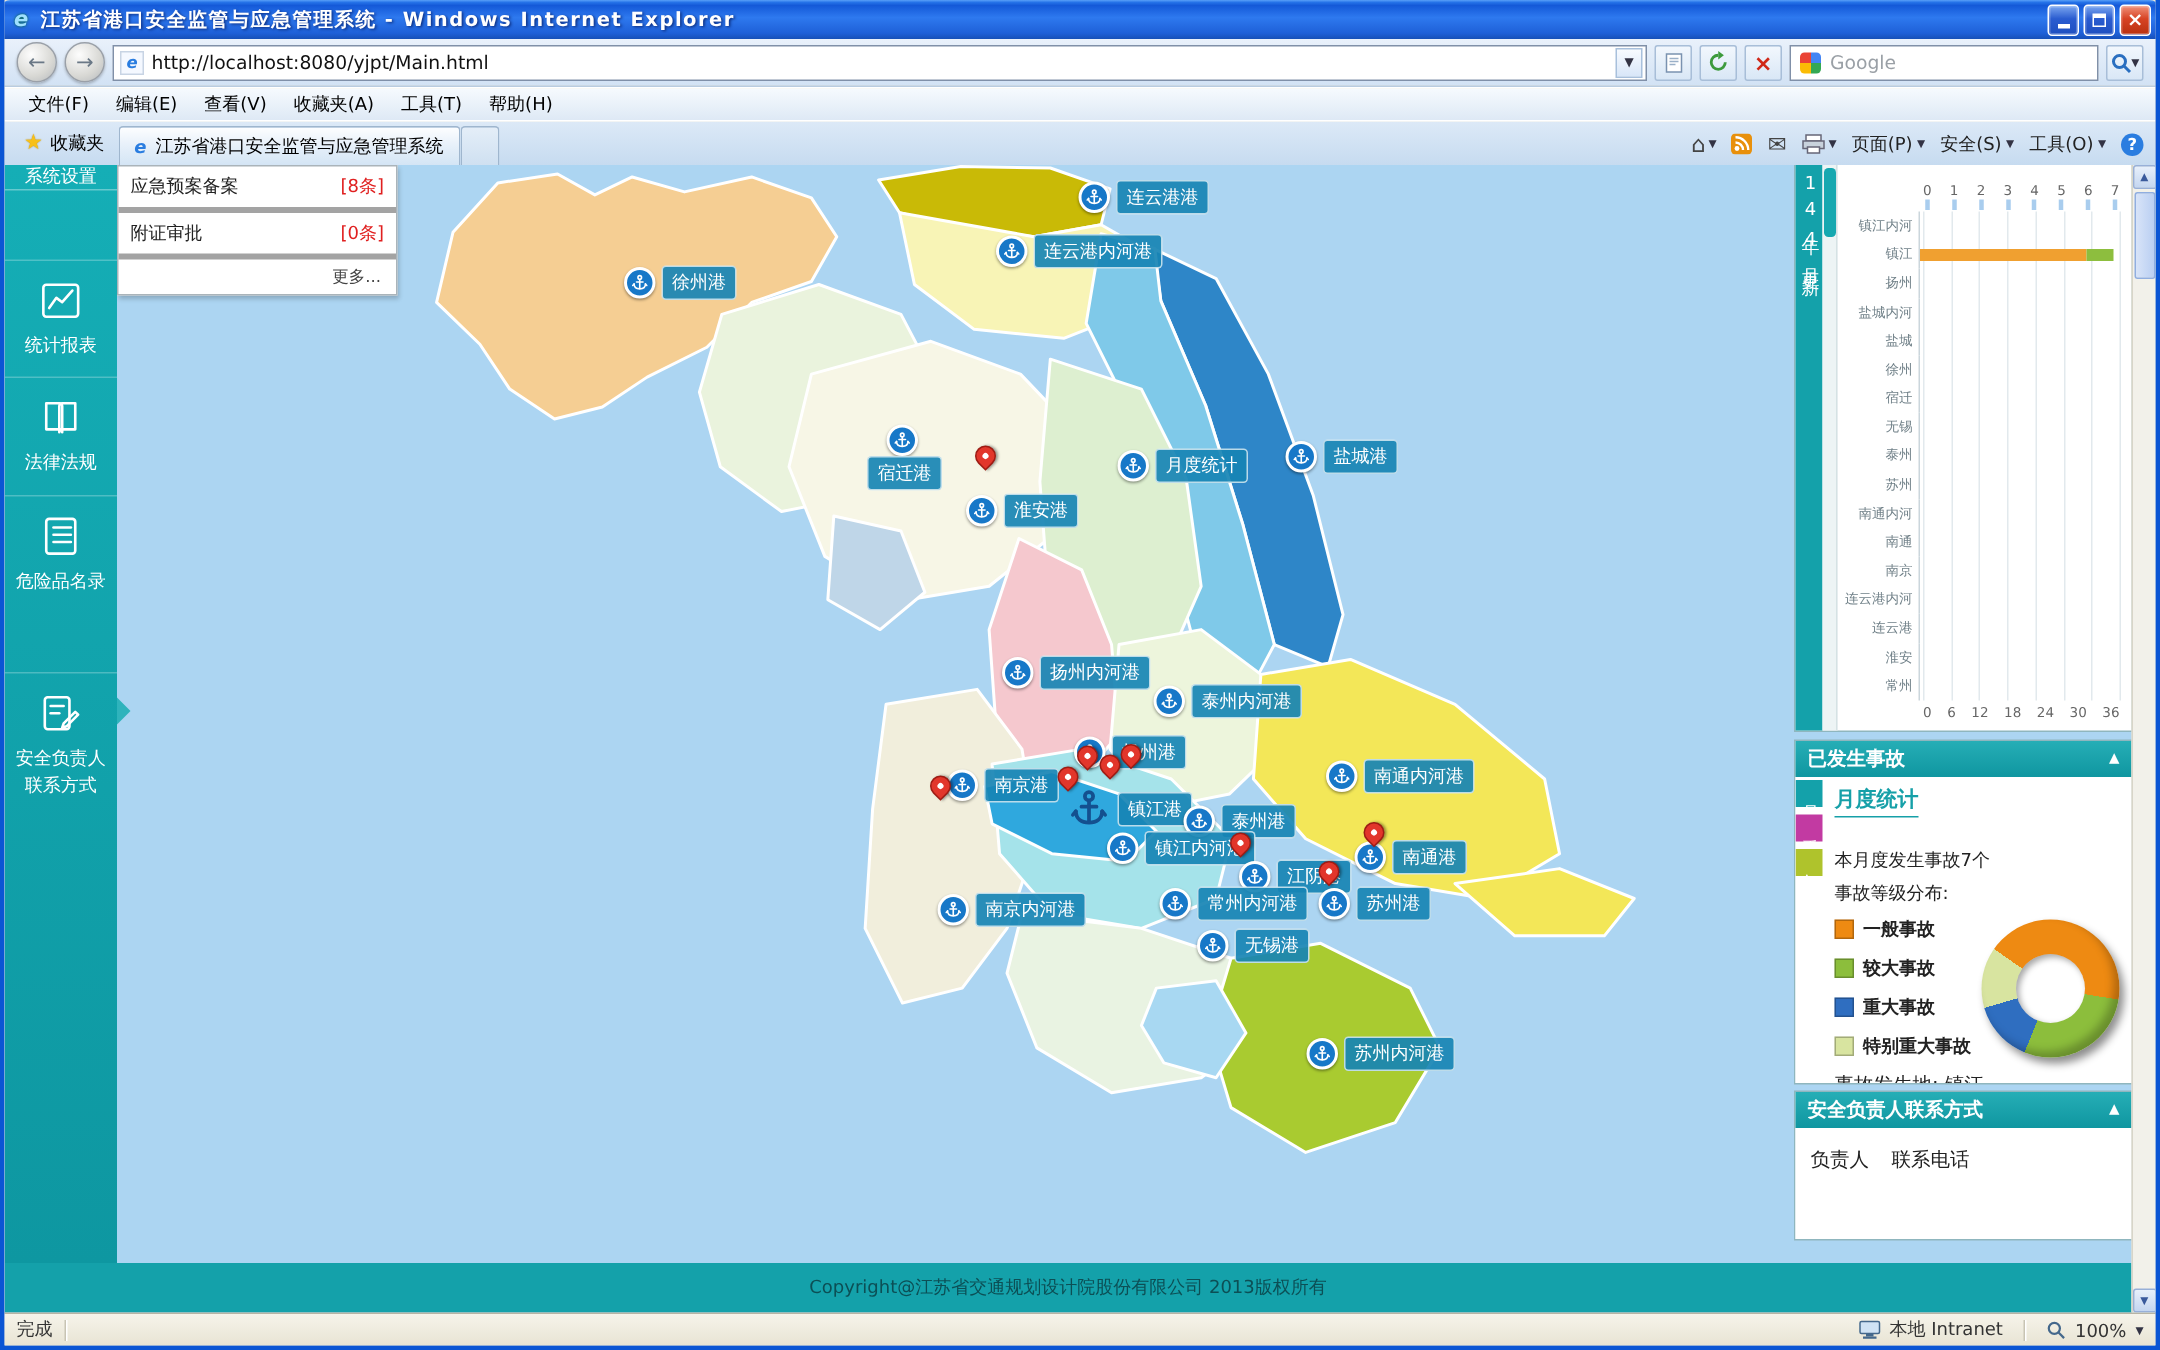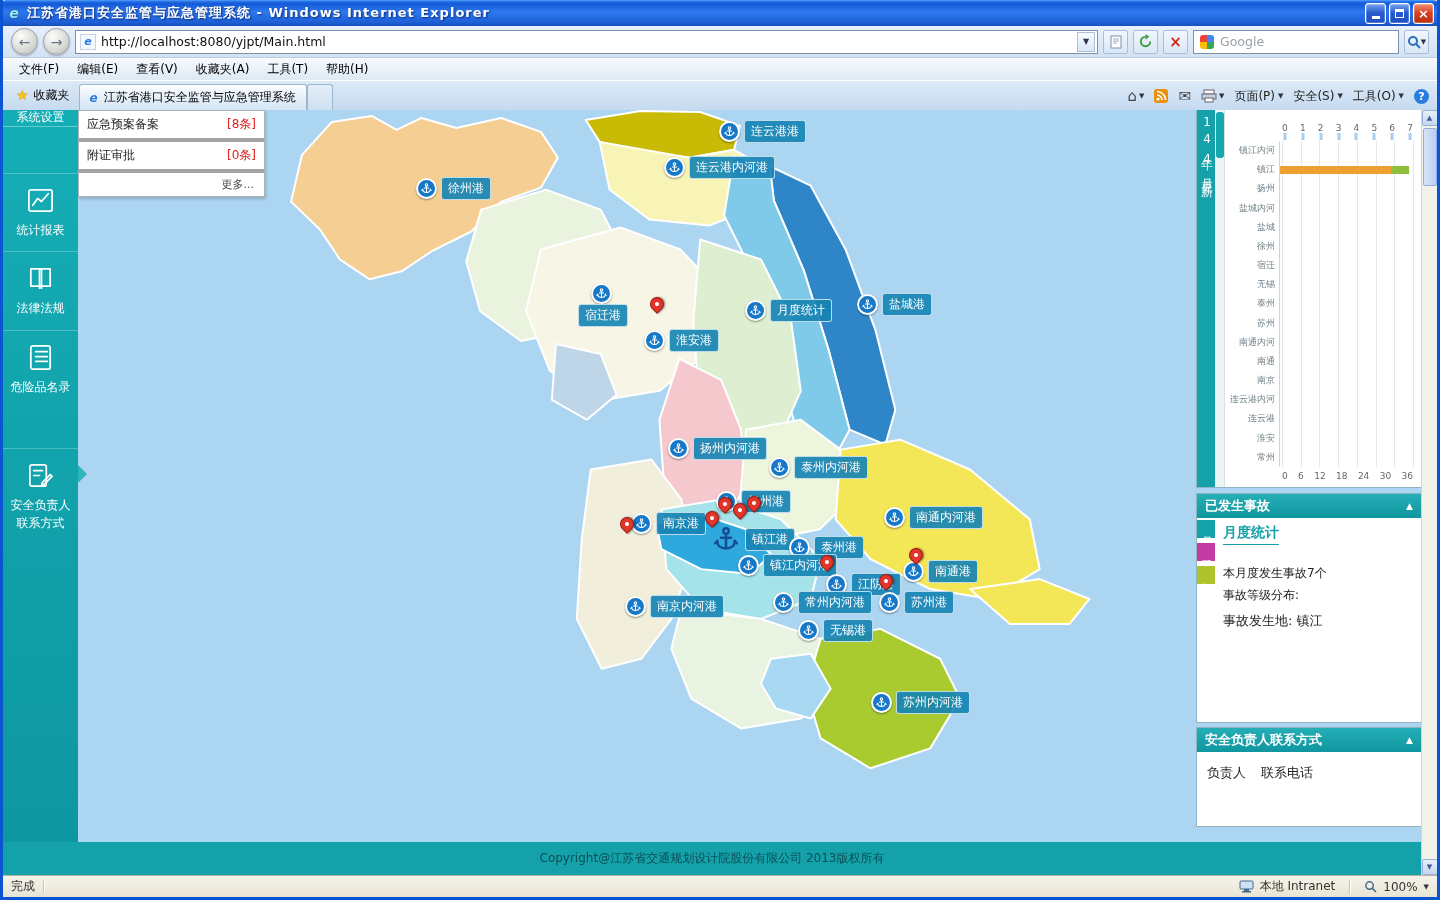--- a/index.html
+++ b/index.html
@@ -800,20 +800,43 @@
       <div class="panel-body">
         <div class="side-tabs" id="incTabs">
             <div class="vtab" style="background: rgb(20, 161, 170);">月度</div>
             <div class="vtab" style="background: rgb(194, 58, 162);">季度</div>
             <div class="vtab" style="background: rgb(175, 195, 44);">年度</div>
           </div>
         <div class="inc-content">
           <span class="inc-title">月度统计</span>
           <div class="inc-summary">本月度发生事故7个</div>
           <div class="inc-dist">事故等级分布:</div>
+          <div class="inc-flex">
+            <div class="legend-col" id="legendCol">
+                <div class="lg-item">
+                  <span class="lg-sq" style="background:#EE8A12"></span>
+                  <span>一般事故</span>
+                </div>
+                <div class="lg-item">
+                  <span class="lg-sq" style="background:#8CBE3C"></span>
+                  <span>较大事故</span>
+                </div>
+                <div class="lg-item">
+                  <span class="lg-sq" style="background:#2F6EC0"></span>
+                  <span>重大事故</span>
+                </div>
+                <div class="lg-item">
+                  <span class="lg-sq" style="background:#D8E4A0"></span>
+                  <span>特别重大事故</span>
+                </div>
+              </div>
+            <div class="donut" id="donut" style="background: conic-gradient(from -55deg, rgb(238, 138, 18) 0deg, rgb(238, 138, 18) 154.286deg, rgb(140, 190, 60) 154.286deg, rgb(140, 190, 60) 257.143deg, rgb(47, 110, 192) 257.143deg, rgb(47, 110, 192) 308.571deg, rgb(216, 228, 160) 308.571deg, rgb(216, 228, 160) 360deg);">
+                <i></i>
+              </div>
+          </div>
           <div class="inc-loc">事故发生地: 镇江</div>
         </div>
       </div>
     </div>
 
     <div class="rpanel contact-panel">
       <div class="panel-header">
         <span>安全负责人联系方式</span>
         <span class="collapse">▲</span>
       </div>

